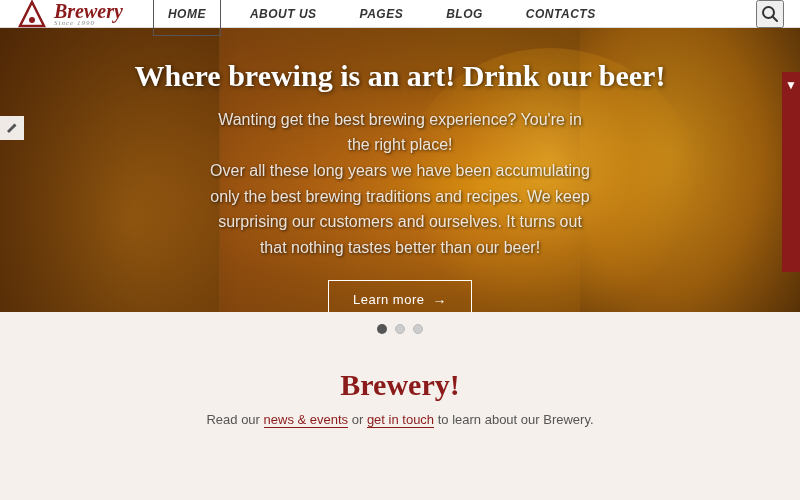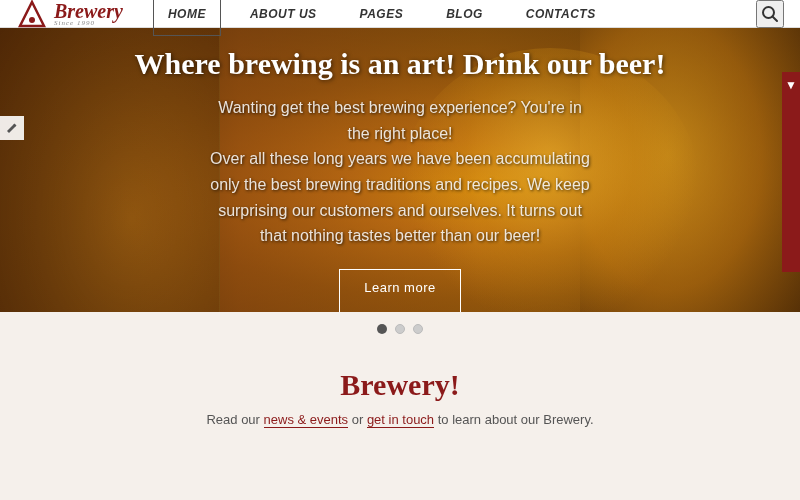--- a/index.html
+++ b/index.html
@@ -75,21 +75,21 @@
     .hero-subtitle {
       font-size: 16px; color: rgba(255,255,255,0.85);
       max-width: 380px; line-height: 1.6; margin-bottom: 20px;
       text-shadow: 1px 1px 3px rgba(0,0,0,0.7);
       font-family: Arial, sans-serif;
     }
     .hero-btn {
       display: inline-flex; align-items: center; gap: 8px;
       border: 1.5px solid #fff; color: #fff; background: transparent;
       padding: 10px 24px; font-size: 13px; cursor: pointer;
-      font-family: Arial, sans-serif; letter-spacing: 0.5px; flex-direction: column;
+      font-family: Arial, sans-serif; letter-spacing: 0.5px;
     }
     .hero-arrow { font-size: 14px; }
 
     
     .edit-btn {
       position: absolute; left: 0; top: 88px; width: 24px; height: 24px;
       background: rgba(255,255,255,0.9); border: none; cursor: pointer; z-index: 20;
       display: flex; align-items: center; justify-content: center; font-size: 11px; color: #555;
     }
     

